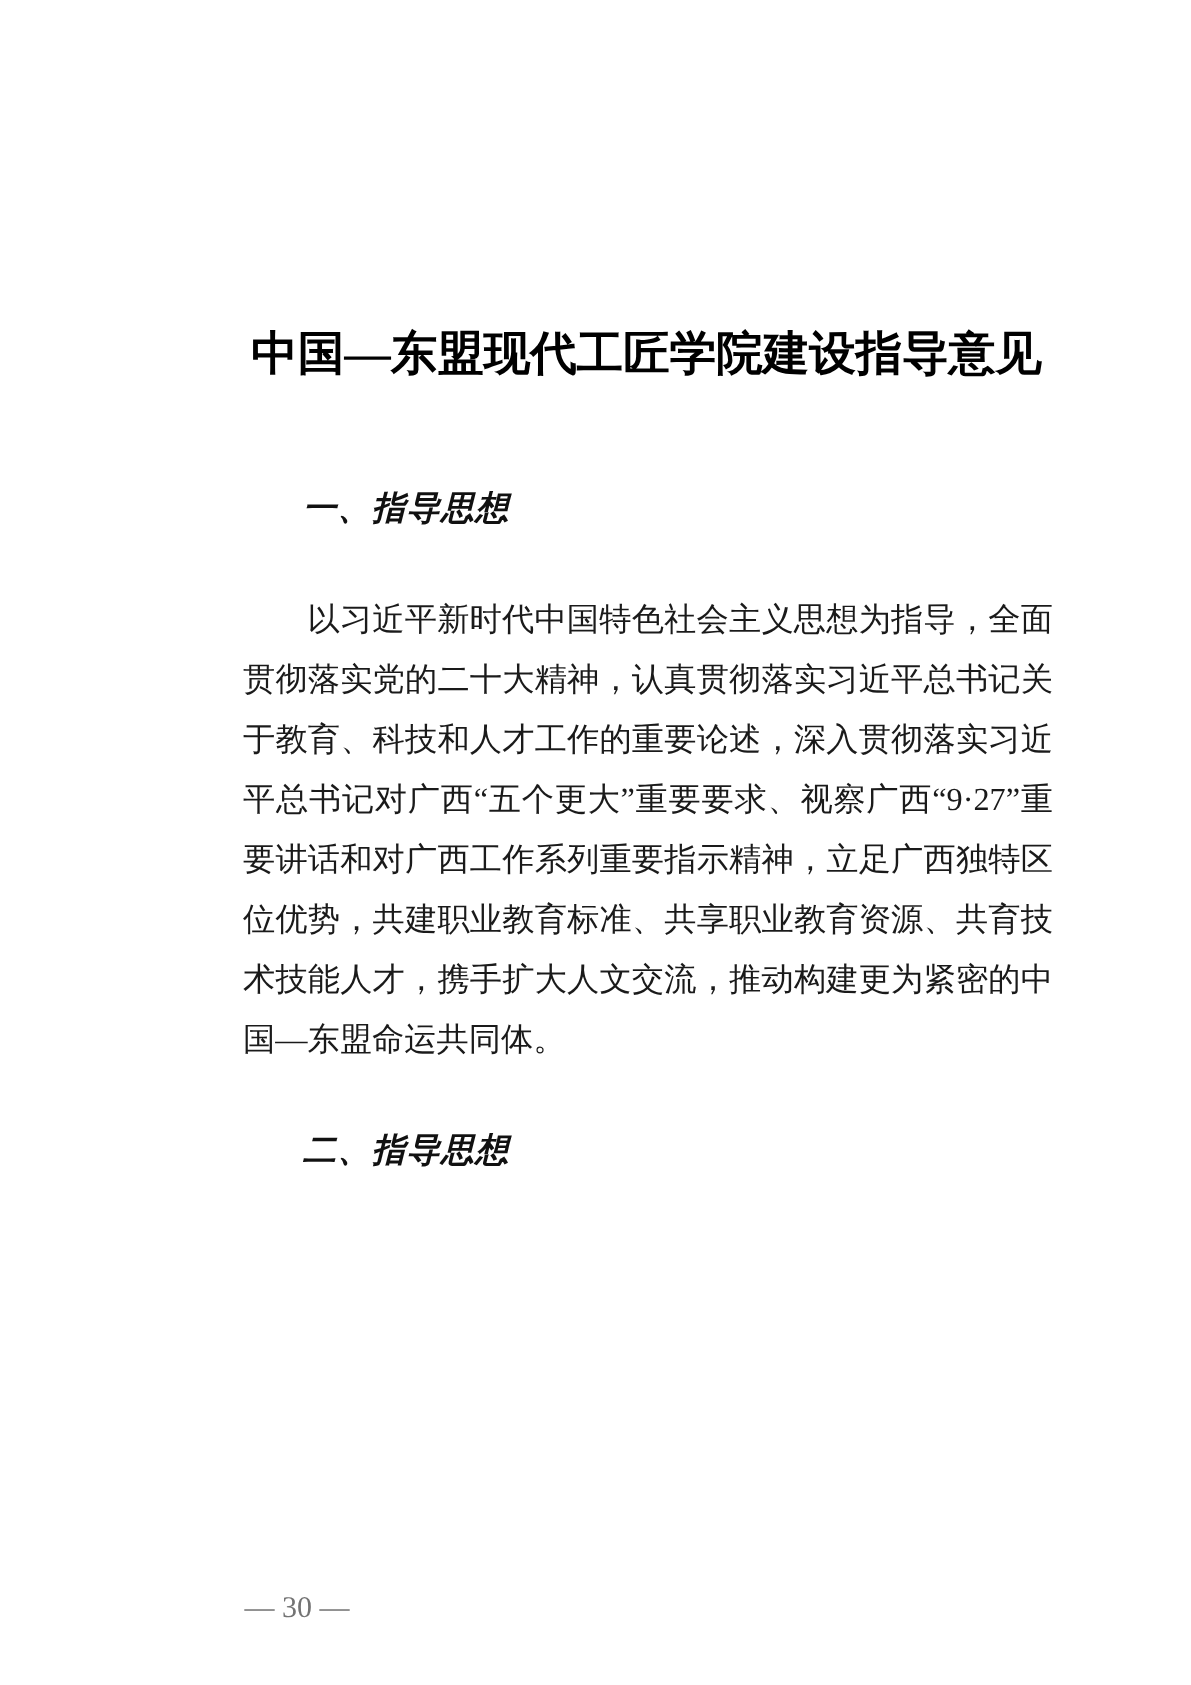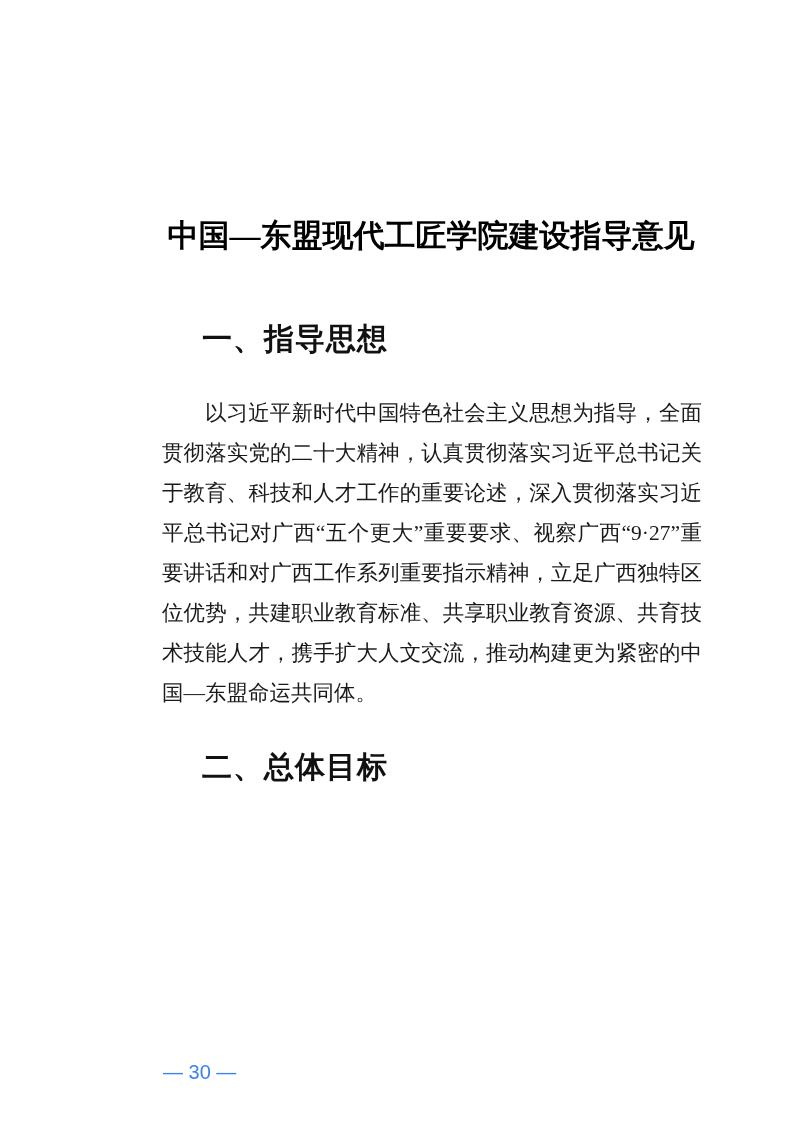--- a/index.html
+++ b/index.html
@@ -41,44 +41,45 @@
 
   .doc-body p { margin: 0; }
 
   .para {
     text-indent: 2em;
   }
 
   .section-heading {
     text-indent: 40px;
     font-weight: 700;
-    font-size: 30px;
+    font-size: 22px;
     letter-spacing: 1px;
     color: #111111;
     font-family: "Liberation Sans", "DejaVu Sans", sans-serif;
+    font-style: italic;
   }
 
   .page-footer {
     position: absolute;
     top: 1008px;
     left: 112px;
     font-size: 20px;
     line-height: 26px;
-    color: #3b82f6;
-    font-family: Liberation Sans, sans-serif;
+    color: #737373;
+    font-family: Liberation Serif, serif;
   }
 </style>
 </head>
 <body>
 
 <div class="page">
 
   <h1 class="doc-title">中国—东盟现代工匠学院建设指导意见</h1>
 
   <div class="doc-body">
     <p class="section-heading">一、指导思想</p>
     <p class="para">以习近平新时代中国特色社会主义思想为指导，全面贯彻落实党的二十大精神，认真贯彻落实习近平总书记关于教育、科技和人才工作的重要论述，深入贯彻落实习近平总书记对广西“五个更大”重要要求、视察广西“9·27”重要讲话和对广西工作系列重要指示精神，立足广西独特区位优势，共建职业教育标准、共享职业教育资源、共育技术技能人才，携手扩大人文交流，推动构建更为紧密的中国—东盟命运共同体。</p>
-    <p class="section-heading">二、总体目标</p>
+    <p class="section-heading">二、指导思想</p>
   </div>
 
   <div class="page-footer">— 30 —</div>
 
 </div>
 
 </body></html>

